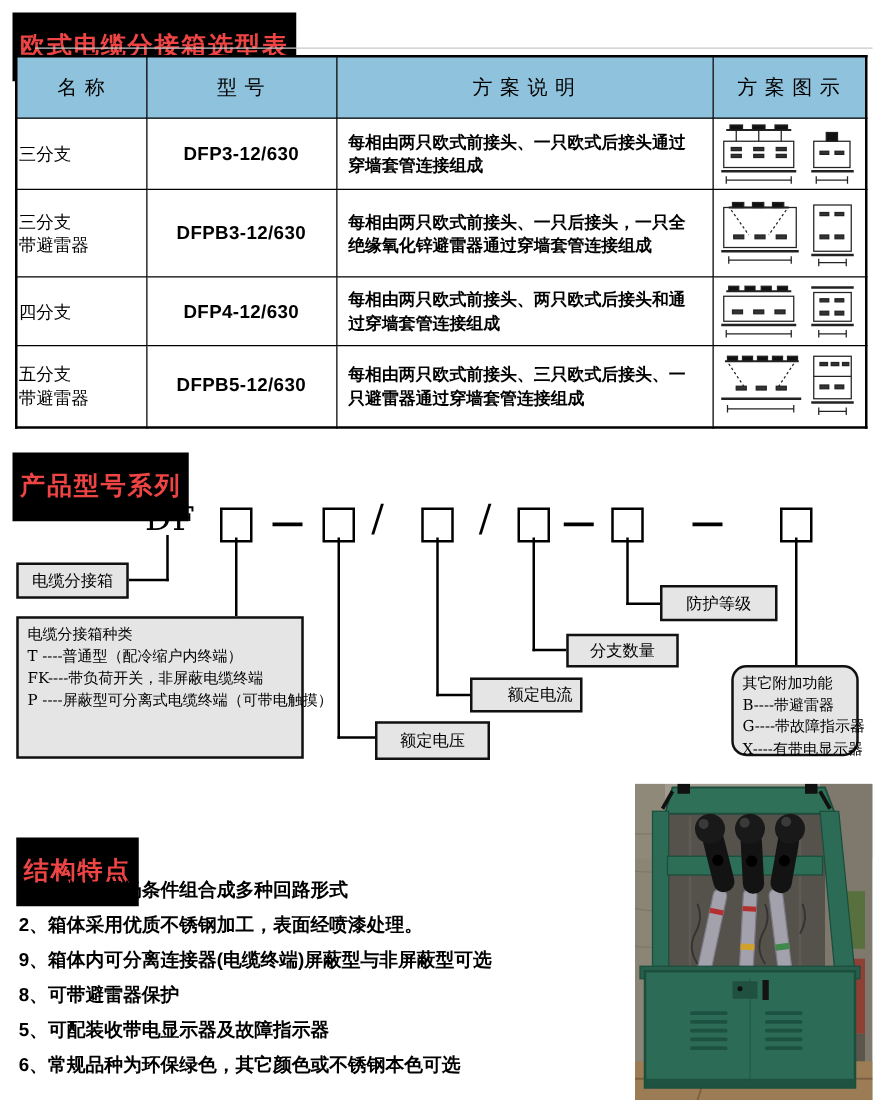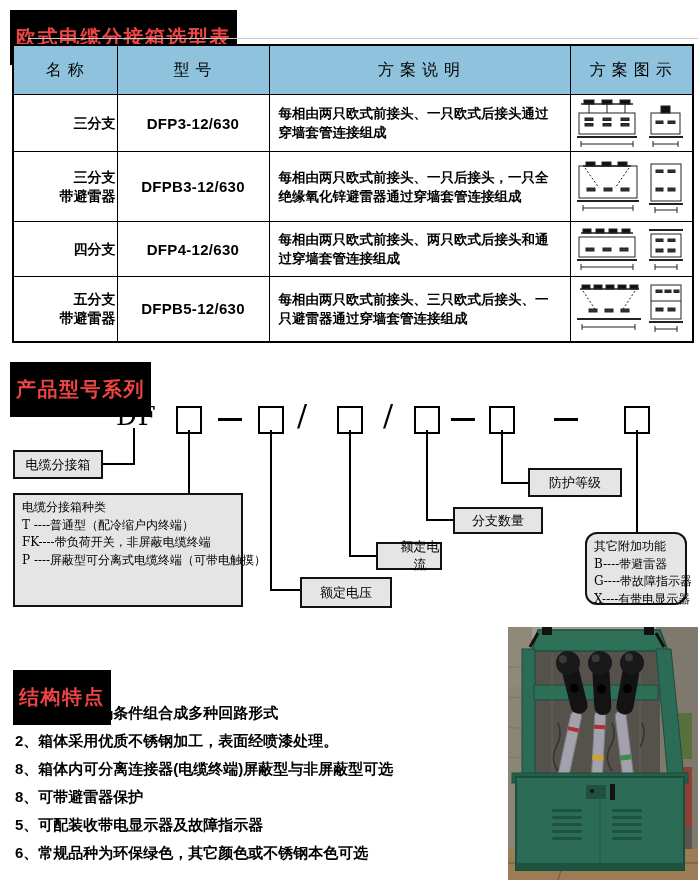--- a/index.html
+++ b/index.html
@@ -18,21 +18,21 @@
   
   table.sel {
     position:absolute; left:12px; top:44px; width:680px;
     border-collapse:collapse; table-layout:fixed; border:2px solid #000;
   }
   table.sel th, table.sel td { border:1px solid #000; vertical-align:middle; }
   table.sel th {
     background:#8FC3DD; font-size:16px; font-weight:normal;
     letter-spacing:6px; height:46px; text-align:center; padding-left:6px;
   }
-  td.c-name { text-align:right; font-weight:bold; font-size:14px; line-height:19px; }
+  td.c-name { text-align:left; font-weight:normal; font-size:14px; line-height:19px; }
   td.c-model { text-align:center; font-weight:bold; font-size:15px; letter-spacing:0.3px; }
   td.c-desc { font-weight:bold; font-size:13.5px; line-height:19px; padding:8px 9px; text-align:left; }
   td.c-fig { text-align:center; }
 
   
   .ms-el { position:absolute; }
   .ms-prefix { font-family:"DejaVu Serif", serif; font-size:26px; letter-spacing:1px; }
   .ms-box { width:22px; height:24px; border:2px solid #000; background:#fff; }
   .ms-dash { width:24px; height:3px; background:#000; }
   .ms-slash { font-size:30px; font-weight:normal; line-height:30px; font-family:"DejaVu Serif", serif; }
@@ -272,38 +272,38 @@
     <div class="lbl" style="left:13px; top:450px; width:90px; height:29px;">电缆分接箱</div>
 
     <div class="lbl lbl-multi" style="left:13px; top:493px; width:230px; height:114px;">
       <div>电缆分接箱种类</div>
       <div>T ----普通型（配冷缩户内终端）</div>
       <div>FK----带负荷开关，非屏蔽电缆终端</div>
       <div>P ----屏蔽型可分离式电缆终端（可带电触摸）</div>
     </div>
 
     <div class="lbl" style="left:300px; top:577px; width:92px; height:31px;">额定电压</div>
-    <div class="lbl" style="left:376px; top:542px; width:66px; height:28px;padding-left:22px;">额定电流</div>
+    <div class="lbl" style="left:376px; top:542px; width:90px; height:28px;padding-left:22px;">额定电流</div>
     <div class="lbl" style="left:453px; top:507px; width:90px; height:27px;">分支数量</div>
     <div class="lbl" style="left:528px; top:468px; width:94px; height:29px;">防护等级</div>
 
     <div class="lbl lbl-multi" style="left:585px; top:532px; width:102px; height:73px;border-radius:12px;">
       <div>其它附加功能</div>
       <div>B----带避雷器</div>
       <div>G----带故障指示器</div>
       <div>X----有带电显示器</div>
     </div>
   </div>
 
   <div class="sec-title" style="left:13px; top:670px;">结构特点</div>
 
   <div class="features">
     <div class="feat-item">1、可根据现场条件组合成多种回路形式</div>
     <div class="feat-item">2、箱体采用优质不锈钢加工，表面经喷漆处理。</div>
-    <div class="feat-item">8、箱体内可分离连接器(电缆终端)屏蔽型与非屏蔽型可选</div>
+    <div class="feat-item">9、箱体内可分离连接器(电缆终端)屏蔽型与非屏蔽型可选</div>
     <div class="feat-item">8、可带避雷器保护</div>
     <div class="feat-item">5、可配装收带电显示器及故障指示器</div>
     <div class="feat-item">6、常规品种为环保绿色，其它颜色或不锈钢本色可选</div>
   </div>
 
   <svg class="photo" viewBox="0 0 190 253">
     <rect width="190" height="253" fill="#948e83"></rect>
     <rect x="0" y="0" width="190" height="60" fill="#a29b8f"></rect>
     <rect x="148" y="0" width="42" height="253" fill="#7e786d"></rect>
     <rect x="0" y="0" width="24" height="253" fill="#87816f" opacity="0.7"></rect>

